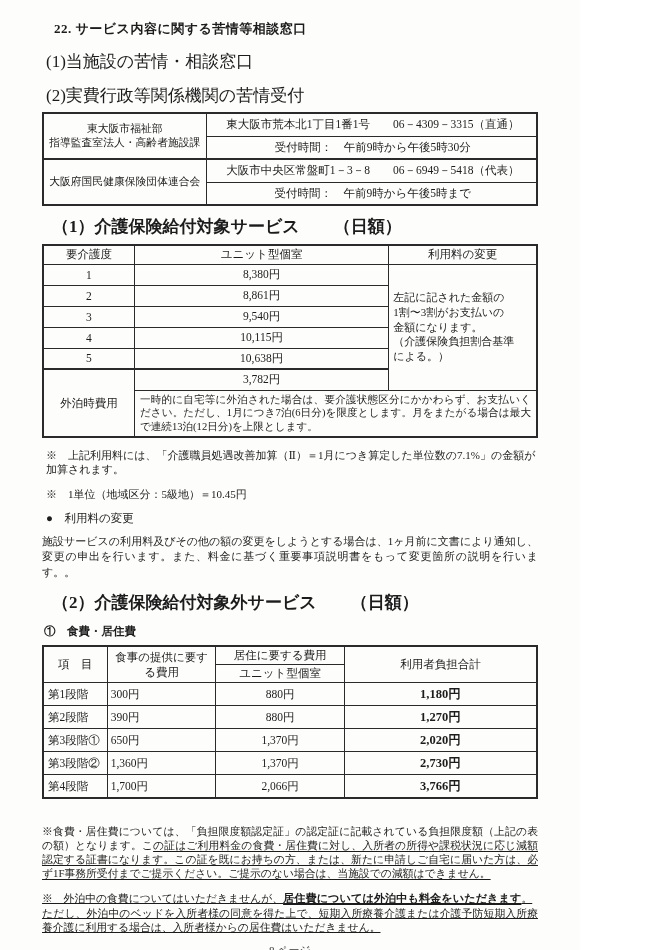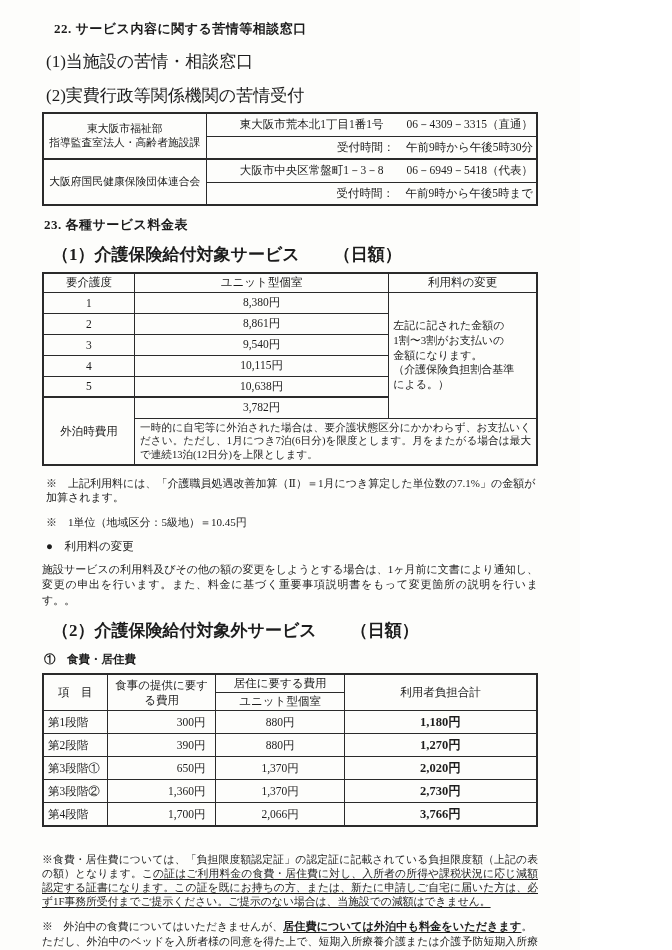--- a/index.html
+++ b/index.html
@@ -20,21 +20,21 @@
   .circ-sub{font-size:11.5px;font-weight:bold;margin:10px 0 6px 2px;}
   table{border-collapse:collapse;width:100%;table-layout:fixed;}
   table{border:2px solid #2a2a2a;}
   td,th{border:1px solid #2a2a2a;font-size:11.5px;font-weight:normal;padding:1px 3px;box-sizing:border-box;}
   
   .t-contact td{height:25px;text-align:center;}
   .t-contact .bold{font-weight:bold;}
   
   .t-agency td{height:23px;}
   .t-agency .org{ text-align:center;white-space:pre-line;font-size:10.8px;}
-  .t-agency .info{text-align:right;padding-left:6px;}
+  .t-agency .info{text-align:center;padding-left:6px;}
   .t-agency .sep{border-top:2px solid #2a2a2a;}
   
   .t-covered td{height:21px;text-align:center;}
   .t-covered td.hdr{height:19px;}
   .t-covered .burden{
     text-align:left;vertical-align:middle;padding:2px 4px;
     white-space:pre-line;font-size:11px;line-height:1.35;
   }
   .t-covered .thick{border-top:2px solid #2a2a2a;}
   .t-covered .onote{
@@ -43,21 +43,21 @@
   }
   .t-covered .olabel{vertical-align:middle;}
   
   .note{font-size:11px;margin:10px 0 0 4px;line-height:1.28;}
   .bullet{font-size:11.5px;margin:10px 0 0 4px;}
   .para{font-size:11px;margin:8px 0 0 0;line-height:1.42;text-align:justify;}
   
   .t-meal td{height:23px;}
   .t-meal td.hdr{height:18px;text-align:center;}
   .t-meal .item{text-align:left;padding-left:4px;}
-  .t-meal .meal{text-align:right;padding-right:10px;}
+  .t-meal .meal{text-align:left;padding-right:10px;}
   .t-meal .res{text-align:center;}
   .t-meal .total{text-align:center;font-weight:bold;font-size:12.5px;}
   .bnote{font-size:10.8px;line-height:1.3;margin:25px 0 0 0;text-align:justify;}
   .u{text-decoration:underline;text-underline-offset:2px;}
   .bu{font-weight:bold;text-decoration:underline;text-underline-offset:2px;font-size:11.2px;}
   .footer{font-size:11px;text-align:center;margin-top:9px;color:#3a3a3a;}
 </style>
 </head>
 <body>
 
@@ -87,21 +87,20 @@
     <tr>
       <td class="org sep" rowspan="2">大阪府国民健康保険団体連合会</td>
       <td class="info sep">大阪市中央区常盤町1－3－8　　06－6949－5418（代表）</td>
     </tr>
     <tr>
       <td class="info">受付時間：　午前9時から午後5時まで</td>
     </tr>
   </tbody>
     </table>
 
-  <h1 style="margin:10px 0 8px 2px;">23. 各種サービス料金表</h1>
 
   <p class="sec-sub">（1）介護保険給付対象サービス　　（日額）</p>
 
   <table class="t-covered">
     <colgroup>
         <col style="width:18.5%">
         <col style="width:51.5%">
         <col style="width:30%">
       </colgroup>
     <tbody>
@@ -198,17 +197,17 @@
       <td class="item">第4段階</td>
       <td class="meal">1,700円</td>
       <td class="res">2,066円</td>
       <td class="total">3,766円</td>
     </tr>
   </tbody>
     </table>
 
   <p class="bnote"><span>※食費・居住費については、「負担限度額認定証」の認定証に記載されている負担限度額（上記の表の額）となります。こ</span><span class="u">の証はご利用料金の食費・居住費に対し、入所者の所得や課税状況に応じ減額認定する証書になります。この証を既にお持ちの方、または、新たに申請しご自宅に届いた方は、必ず1F事務所受付までご提示ください。ご提示のない場合は、当施設での減額はできません。</span></p>
 
-  <p class="bnote" style="margin-top:11px;"><span>※　外泊中の食費についてはいただきませんが、</span><span class="bu">居住費については外泊中も料金をいただきます</span><span>。</span><br><span>ただし、外泊中のベッドを入所者様の同意を得た上で、短期入所療養介護または介護予防短期入所療養介護に利用する場合は、入所者様からの居住費はいただきません。</span></p>
+  <p class="bnote" style="margin-top:11px;text-decoration:underline;"><span>※　外泊中の食費についてはいただきませんが、</span><span class="bu">居住費については外泊中も料金をいただきます</span><span>。</span><br><span>ただし、外泊中のベッドを入所者様の同意を得た上で、短期入所療養介護または介護予防短期入所療養介護に利用する場合は、入所者様からの居住費はいただきません。</span></p>
 
   <p class="footer">8 ページ</p>
 
 </div>
 
 </body></html>

